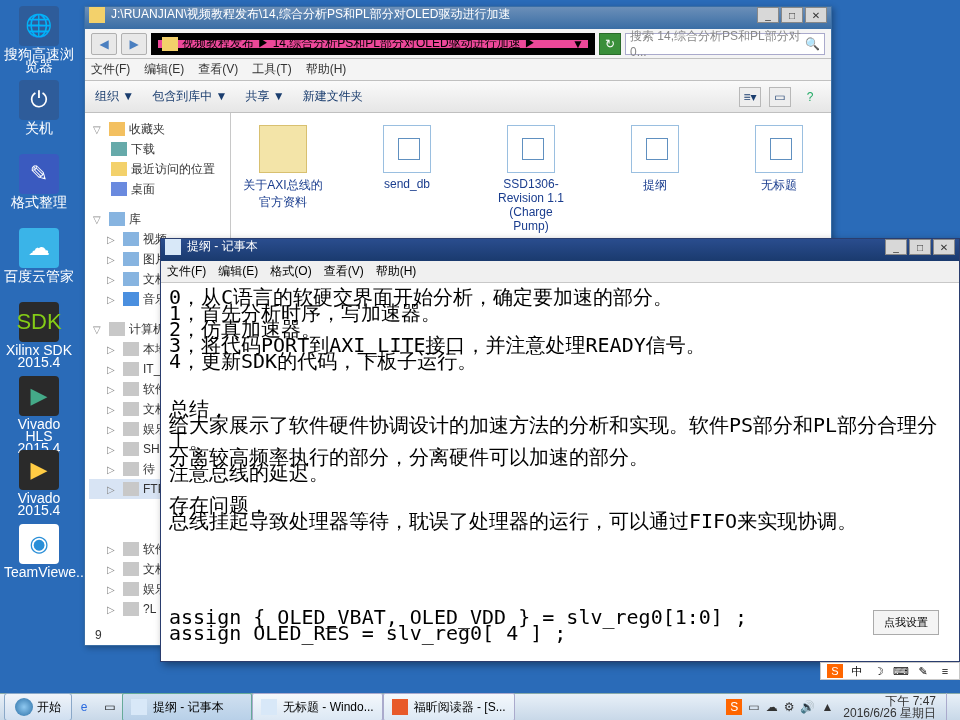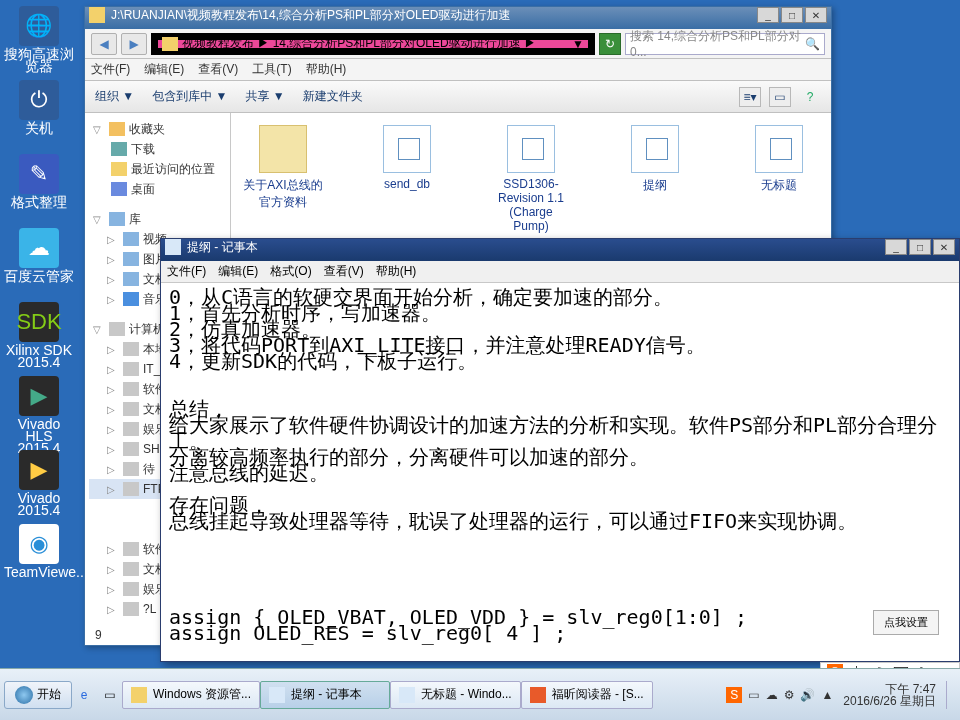--- a/index.html
+++ b/index.html
@@ -3,21 +3,21 @@
 <meta charset="utf-8">
 <style>
 *{margin:0;padding:0;box-sizing:border-box;font-family:"Microsoft YaHei","SimSun",sans-serif;font-size:12px}
 body{width:960px;height:720px;background:#2a6bb8;position:relative;overflow:hidden}
 .desktop{position:absolute;inset:0}
 .dicon{position:absolute;width:70px;text-align:center;color:#fff;cursor:pointer}
 .dicon .ibox{width:40px;height:40px;margin:0 auto 2px;background:#2e5c9a;border-radius:4px;display:flex;align-items:center;justify-content:center;font-size:22px}
 .dicon .lbl{font-size:14px;line-height:12px}
 
 .win-exp{position:absolute;left:84px;top:6px;width:748px;height:640px;background:#f0f0f0;border:1px solid #3a6ea5;box-shadow:2px 2px 6px rgba(0,0,0,.3)}
-.titlebar{height:22px;background:linear-gradient(#6b8fb8,#3a6ea5);display:flex;align-items:flex-start;padding:0 4px;color:#fff}
+.titlebar{height:22px;background:linear-gradient(#6b8fb8,#3a6ea5);display:flex;align-items:flex-end;padding:6px 4px;color:#fff}
 .titlebar .ticon{width:16px;height:16px;background:#f3d16b;margin-right:6px}
 .titlebar .ttxt{flex:1;font-size:12px}
 .winbtns{display:flex;gap:2px}
 .winbtns span{width:22px;height:16px;background:#d8d8d8;border:1px solid #888;display:flex;align-items:center;justify-content:center;font-size:10px;color:#333}
 .addrrow{height:30px;background:#f4f4f4;border-bottom:1px solid #c0c0c0;display:flex;align-items:center;padding:0 6px;gap:4px}
 .navbtn{width:26px;height:22px;background:#e8e8e8;border:1px solid #b0b0b0;border-radius:2px;display:flex;align-items:center;justify-content:center;color:#4a7fc0}
 .addrbox{flex:1;height:22px;background:#ec4899;border:7px solid #000000;display:flex;align-items:center;padding:0 4px;font-size:11px}
 .addrbox .fic{width:16px;height:14px;background:#f3d16b;margin-right:4px}
 .gobtn{width:22px;height:22px;background:#3a8f3a;border:1px solid #2a6a2a;color:#fff;display:flex;align-items:center;justify-content:center}
 .searchbox{width:200px;height:22px;background:#fff;border:1px solid #aac;padding:0 4px;font-size:11px;color:#888;display:flex;align-items:center}
@@ -44,21 +44,21 @@
 .win-np{position:absolute;left:160px;top:238px;width:800px;height:424px;background:#fff;border:1px solid #2a3d6e;box-shadow:3px 3px 8px rgba(0,0,0,.4)}
 .win-np .titlebar{background:linear-gradient(#2a4d8e,#1a3a6e)}
 .npmenu{height:22px;background:#f0f0f0;border-bottom:1px solid #c8c8c8;display:flex;align-items:center;padding:0 6px;gap:12px;font-size:12px}
 .npbody{height:calc(100% - 44px);background:#fff;padding:6px 8px;font-family:"SimSun",monospace;font-size:20px;line-height:16px;white-space:pre-wrap;overflow:hidden;position:relative}
 .npfooter{position:absolute;right:20px;bottom:26px}
 .npfooter .fbtn{padding:4px 10px;background:#f4f4f4;border:1px solid #aaa;font-size:11px}
 
 .traystrip{position:absolute;right:0;top:662px;height:18px;display:flex;align-items:center;gap:6px;padding:0 6px;background:#fff;border:1px solid #c8c8c8}
 .traystrip span{width:16px;height:14px;display:flex;align-items:center;justify-content:center;font-size:11px}
 
-.taskbar{position:absolute;left:0;bottom:0;right:0;height:52px;background:linear-gradient(#e8f0f8,#c8d8e8);border-top:1px solid #8aa;display:flex;align-items:center;padding:0 4px;gap:0}
+.taskbar{position:absolute;left:0;bottom:0;right:0;height:27px;background:linear-gradient(#e8f0f8,#c8d8e8);border-top:1px solid #8aa;display:flex;align-items:center;padding:0 4px;gap:0}
 .start{height:28px;padding:0 10px;background:linear-gradient(#f0f4fa,#d0dff0);border:1px solid #8aa8c8;border-radius:3px;display:flex;align-items:center;gap:4px;font-size:12px}
 .start .orb{width:18px;height:18px;border-radius:50%;background:radial-gradient(#8ec8f0,#2a6ea5)}
 .qlaunch{display:flex;gap:2px}
 .qlaunch span{width:24px;height:26px;display:flex;align-items:center;justify-content:center;border:1px solid transparent}
 .tbtn2{height:28px;padding:0 8px;background:linear-gradient(#f4f8fc,#dce8f4);border:1px solid #aac;border-radius:2px;display:flex;align-items:center;gap:6px;font-size:11px;min-width:130px}
 .tbtn2.active{background:linear-gradient(#d0e0f0,#b8d0e8);border-color:#6a9}
 .tbtn2 .tic2{width:16px;height:16px;background:#f3d16b}
 .tray{margin-left:auto;display:flex;align-items:center;gap:6px;font-size:11px;color:#333}
 .clock{text-align:right;line-height:12px;font-size:10px;padding:0 4px}
 </style>
@@ -340,24 +340,20 @@
 
 <div class="taskbar">
  <div class="start">
       <div class="orb"></div>
       <span>开始</span>
     </div>
  <div class="qlaunch">
   <span style="color:#2a6adf">e</span>
   <span>▭</span>
  </div>
- <div class="tbtn2">
-      <div class="tic2"></div>
-      <span>Windows 资源管...</span>
-    </div>
  <div class="tbtn2 active">
       <div class="tic2" style="background:#d8e8f8"></div>
       <span>提纲 - 记事本</span>
     </div>
  <div class="tbtn2">
       <div class="tic2" style="background:#d8e8f8"></div>
       <span>无标题 - Windo...</span>
     </div>
  <div class="tbtn2">
       <div class="tic2" style="background:#e85a2a"></div>

